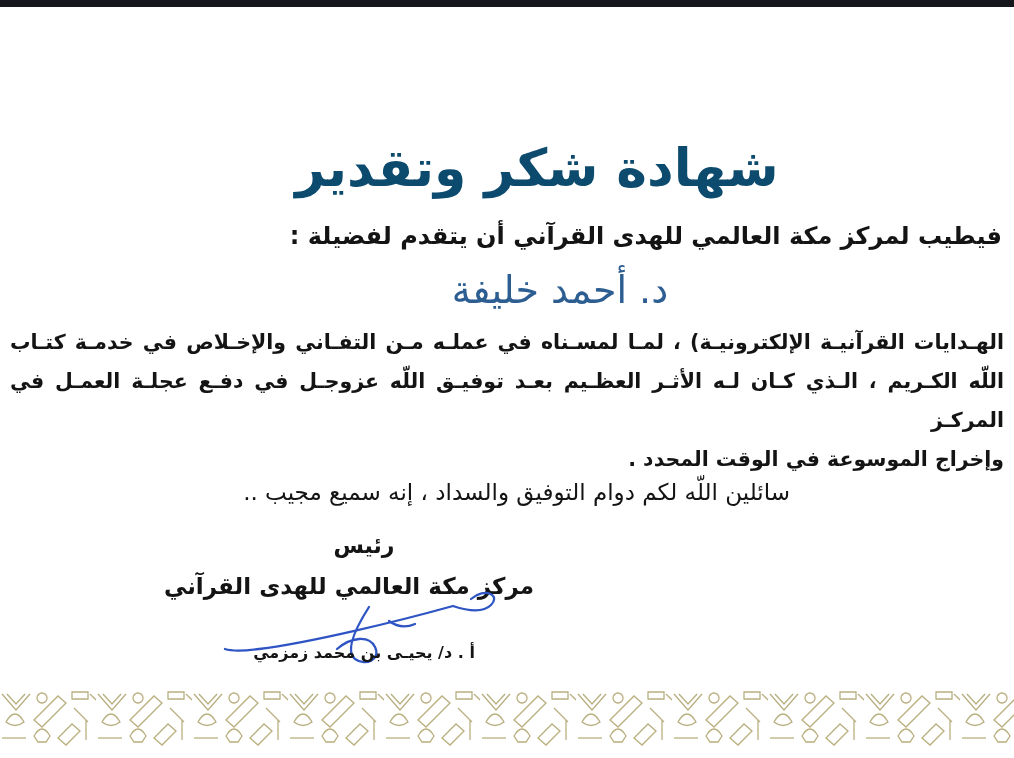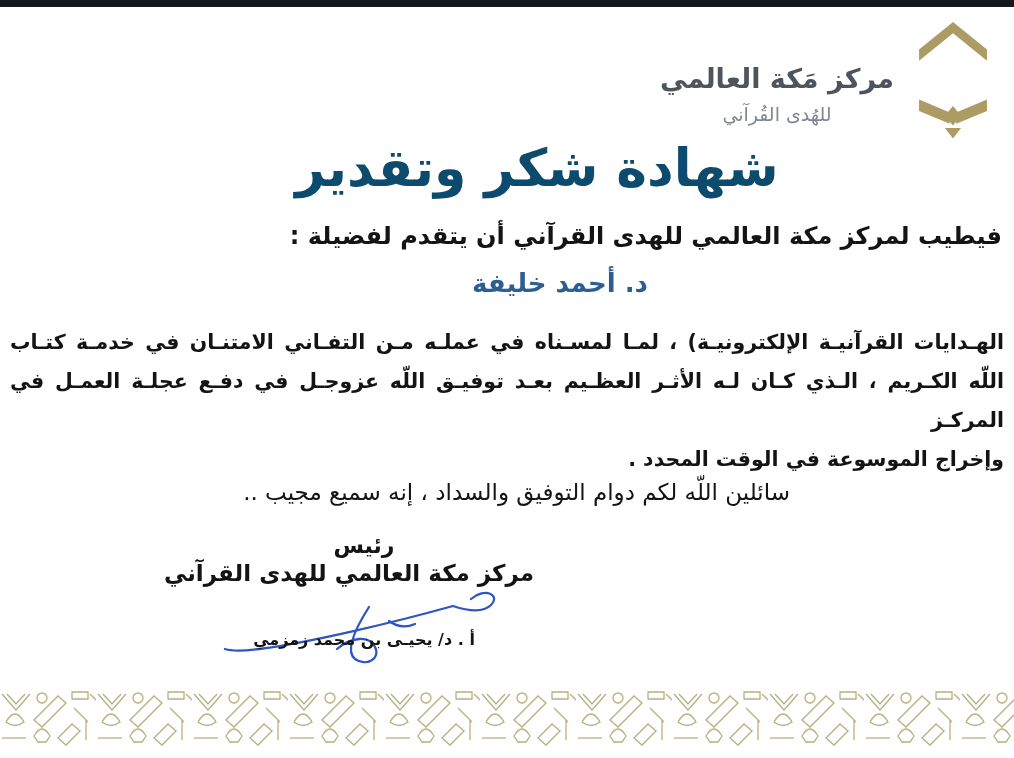--- a/index.html
+++ b/index.html
@@ -36,83 +36,66 @@
     text-align:center;
     font-size:52px; font-weight:bold; color:#0c4a6e;
   }
   .intro-line {
     position:absolute; top:222px; right:12px;
     font-size:24px; font-weight:bold; white-space:nowrap;text-align:center;
   }
   .recipient {
     position:absolute; top:268px; left:106px; width:908px;
     text-align:center;
-    font-size:26px; font-weight:bold;
+    font-size:38px; font-weight:normal;
   }
   
   .body-par {
     position:absolute; top:323px; right:10px; left:10px;
     font-size:20.5px; font-weight:bold; line-height:39px;
     overflow:hidden;
   }
   .body-par .bl { text-align:justify; text-align-last:justify; }
   .body-par .bl.first { text-indent:66px; }
   .body-par .bl.last { text-align:left; text-align-last:right; }
   .closing-line {
     position:absolute; top:479px; right:224px;
     font-size:23px; font-weight:normal; white-space:nowrap;
   }
   
   .sig-block {
     position:absolute; top:533px; left:194px; width:340px;
     text-align:center;
   }
   .sig-role { font-size:22px; font-weight:bold; }
-  .sig-org  { font-size:23px; font-weight:bold; margin-top:2px; white-space:nowrap; }
+  .sig-org  { font-size:23px; font-weight:bold; margin-top:15px; white-space:nowrap; }
   .sig-name { font-size:16px; font-weight:bold; margin-top:44px; position:relative; z-index:2; white-space:nowrap; }
   .sig-ink  { position:absolute; top:52px; left:25px; z-index:1; }
   
   .footer-band {
     position:absolute; left:0; bottom:10px; width:1014px; height:62px;
   }
   .footer-band svg { display:block; }
 </style>
 </head>
 <body>
 
 <div class="page">
 
   <div class="top-strip" style="background: rgb(22, 22, 29);"></div>
 
-  <div class="logo">
-    <div class="logo-icon">
-      <svg width="82" height="118" viewBox="0 0 86 146">
-        <g fill="#ac9b63">
-          <path d="M1,48 L43,14 L85,48 L85,34 L43,0 L1,34 Z"></path>
-          <path d="M1,96 L39,112 L39,126 L1,110 Z"></path>
-          <path d="M47,112 L85,96 L85,110 L47,126 Z"></path>
-          <path d="M43,104 L53,116 L43,128 L33,116 Z"></path>
-          <path d="M33,131 L53,131 L43,144 Z"></path>
-        </g>
-      </svg>
-    </div>
-    <div class="logo-text">
-      <div class="logo-title" style="color: rgb(78, 84, 94);">مركز مَكة العالمي</div>
-      <div class="logo-subtitle" style="color: rgb(129, 135, 143);">للهُدى القُرآني</div>
-    </div>
-  </div>
 
   <div class="cert-title">شهادة شكر وتقدير</div>
 
   <div class="intro-line">فيطيب لمركز مكة العالمي للهدى القرآني أن يتقدم لفضيلة :</div>
 
   <div class="recipient" style="color: rgb(45, 94, 146);">د. أحمد خليفة</div>
 
   <div class="body-par">
-    <div class="bl">الهـدايات القرآنيـة الإلكترونيـة) ، لمـا لمسـناه في عملـه مـن التفـاني الامتنـان في خدمـة كتـاب</div>
+    <div class="bl">الهـدايات القرآنيـة الإلكترونيـة) ، لمـا لمسـناه في عملـه مـن التفـاني والإخـلاص في خدمـة كتـاب</div>
     <div class="bl">اللّه الكـريم ، الـذي كـان لـه الأثـر العظـيم بعـد توفيـق اللّه عزوجـل في دفـع عجلـة العمـل في المركـز</div>
     <div class="bl last">وإخراج الموسوعة في الوقت المحدد .</div>
   </div>
 
   <div class="closing-line">سائلين اللّه لكم دوام التوفيق والسداد ، إنه سميع مجيب ..</div>
 
   <div class="sig-block">
     <div class="sig-role">رئيس</div>
     <div class="sig-org">مركز مكة العالمي للهدى القرآني</div>
     <div class="sig-ink">

